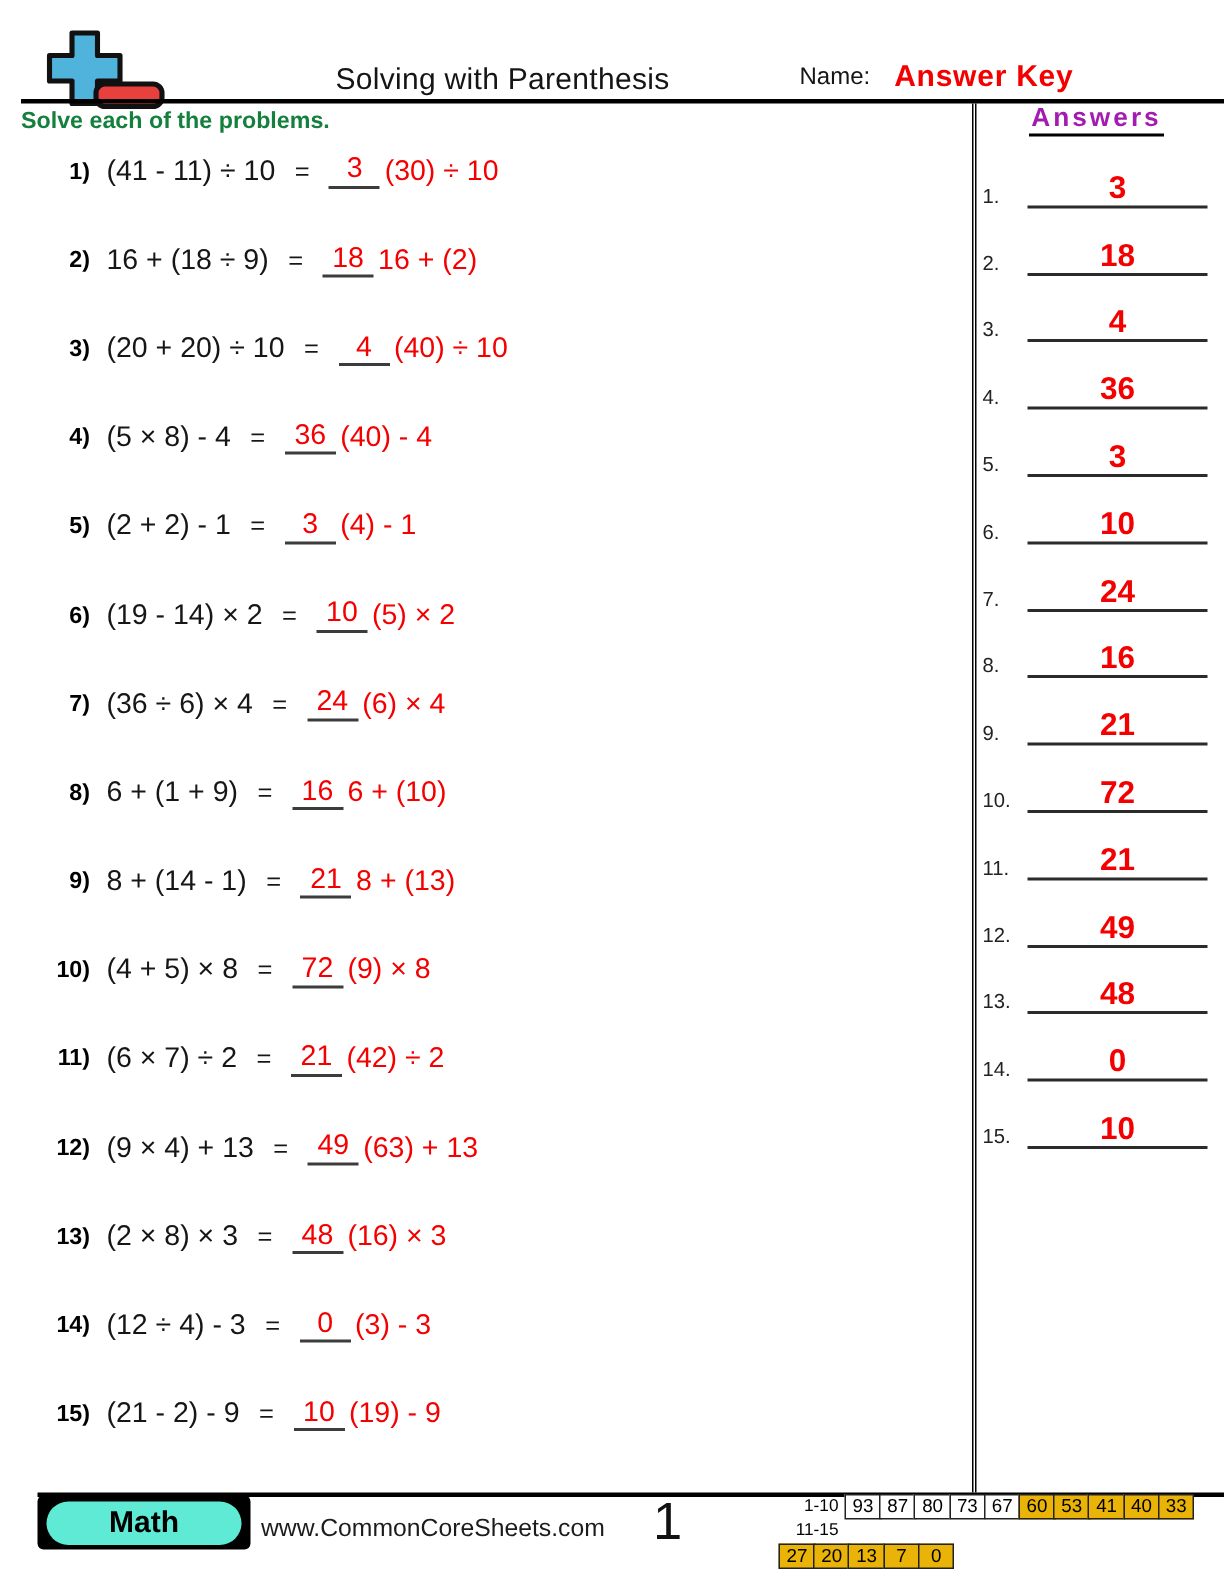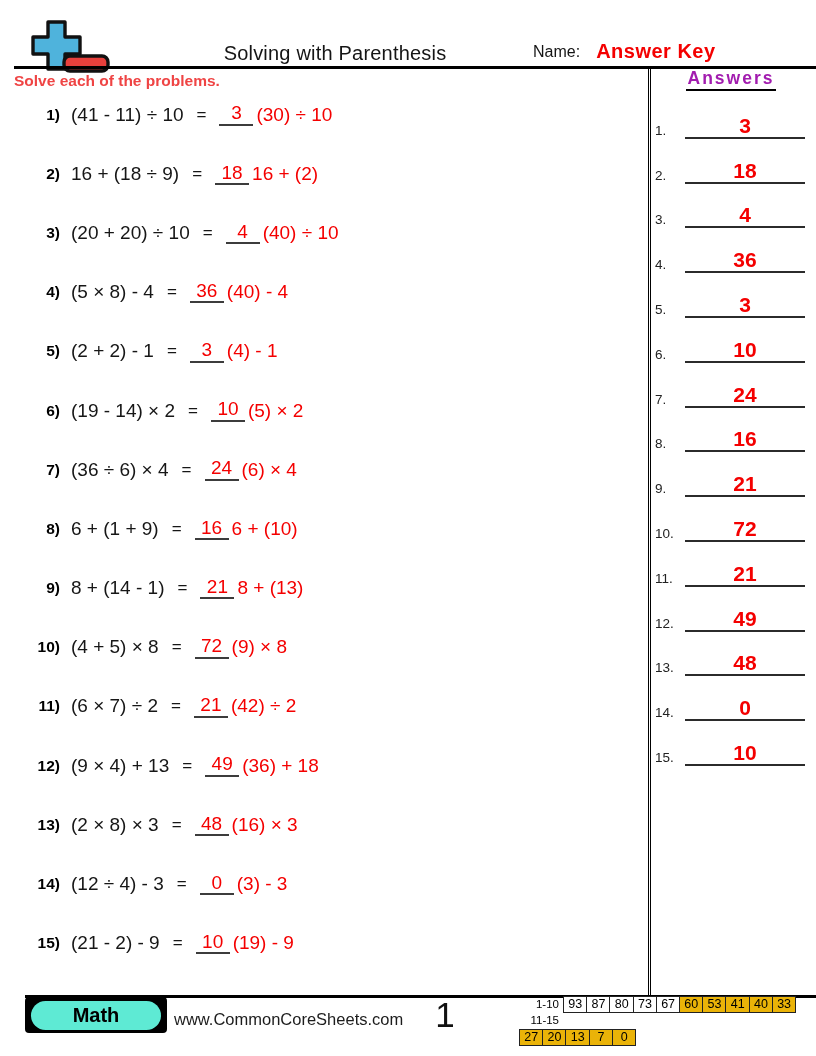--- a/index.html
+++ b/index.html
@@ -8,21 +8,21 @@
   #page { position:relative; width:816px; height:1056px; overflow:hidden; background:#fff; }
 
   
   .logo { position:absolute; left:20px; top:12px; width:96px; height:62px; }
   .page-title { position:absolute; left:150px; top:42px; width:370px; text-align:center;
                 font-size:20px; letter-spacing:0.2px; color:#151515; }
   .name-row { position:absolute; left:533px; top:40px; display:flex; align-items:center; }
   .name-label { font-size:16px; color:#151515; }
   .name-value { margin-left:16px; font-size:20px; font-weight:bold; color:#f40000; letter-spacing:0.5px; }
   .header-line { position:absolute; left:14px; right:0; top:66px; height:3px; background:#000; }
-  .instructions { position:absolute; left:14px; top:72px; font-size:15.5px; font-weight:bold; color:#ef4444; }
+  .instructions { position:absolute; left:14px; top:72px; font-size:15.5px; font-weight:bold; color:#15803d; }
 
   
   .divider { position:absolute; left:648px; top:69px; height:926px; width:2.6px;
              border-left:1.5px solid #000; border-right:1.5px solid #000; }
 
   
   #problems-list { position:absolute; left:14px; top:85px; width:625px; }
   .problem-row { height:59.2px; display:flex; align-items:center; font-size:19px; white-space:nowrap; }
   .pnum { width:46px; text-align:right; font-weight:bold; font-size:15.5px; margin-right:11px; color:#000; }
   .pexpr { color:#161616; }
@@ -174,21 +174,21 @@
       <span class="peq">=</span>
       <span class="pblank">21</span>
       <span class="pwork">(42) ÷ 2</span>
     </div>
 
     <div class="problem-row">
       <span class="pnum">12)</span>
       <span class="pexpr">(9 × 4) + 13</span>
       <span class="peq">=</span>
       <span class="pblank">49</span>
-      <span class="pwork">(36) + 18</span>
+      <span class="pwork">(63) + 13</span>
     </div>
 
     <div class="problem-row">
       <span class="pnum">13)</span>
       <span class="pexpr">(2 × 8) × 3</span>
       <span class="peq">=</span>
       <span class="pblank">48</span>
       <span class="pwork">(16) × 3</span>
     </div>
 

